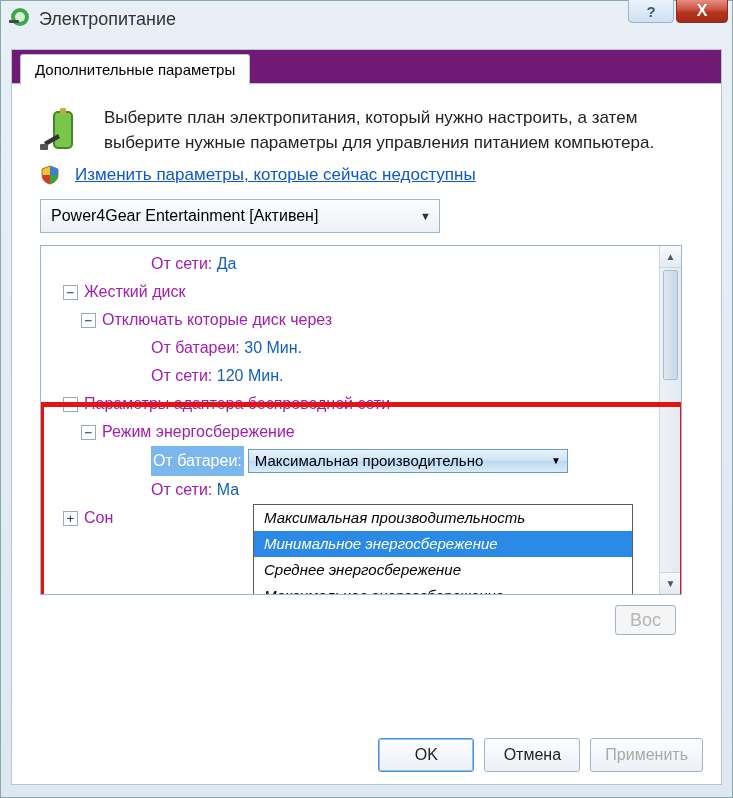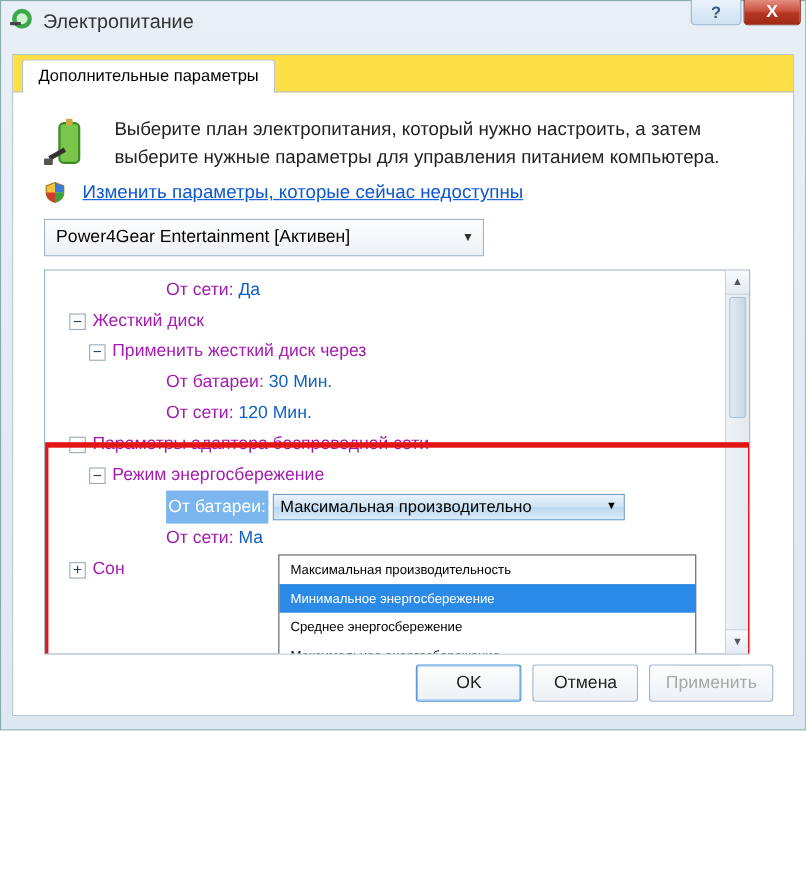--- a/index.html
+++ b/index.html
@@ -7,21 +7,21 @@
     margin: 0;
     font-family: "Segoe UI", Tahoma, sans-serif;
     font-size: 14px;
     background: #fff;
     width: 733px;
     height: 798px;
     overflow: hidden;
   }
   .window {
     width: 733px;
-    height: 664px;
+    height: 798px;
     background: linear-gradient(#e8eff7, #dde8f3);
     border: 1px solid #8aa;
     position: relative;
   }
   .titlebar {
     height: 36px;
     display: flex;
     align-items: center;
     padding: 0 8px;
     font-size: 18px;
@@ -49,21 +49,21 @@
   }
   .body-area {
     position: absolute;
     left: 10px; right: 10px; top: 48px; bottom: 12px;
     background: #fff;
     border: 1px solid #b8c4d0;
   }
   .tab-strip {
     position: relative;
     height: 34px;
-    background: #fde047;
+    background: #701a75;
     border-bottom: 1px solid #b8c4d0;
   }
   .tab {
     position: absolute;
     top: 4px; left: 8px;
     height: 31px;
     line-height: 30px;
     padding: 0 14px;
     border: 1px solid #b8c4d0;
     border-bottom: 1px solid #fff;
@@ -139,23 +139,24 @@
     height: 24px; padding: 0 22px 0 6px;
     position: relative; min-width: 320px;
     font-size: 15px;
     margin-left: 4px;
   }
   .inline-combo .dd-arrow { position: absolute; right: 6px; font-size: 10px; }
   .dropdown {
     position: absolute;
     border: 1px solid #5a5a5a;
     background: #fff;
-    font-size: 12px;
+    font-size: 15px;
     line-height: 26px;
     z-index: 20;
+    font-style: italic;
   }
   .dropdown .opt { padding: 0 10px; white-space: nowrap; }
   .dropdown .opt.hover { background: #2a8ae6; color: #ffffff; }
   .highlight-box {
     position: absolute; border: 5px solid #e21414;
     pointer-events: none;
   }
   .restore-wrap { display: flex; justify-content: flex-end; margin-top: 10px; padding-right: 6px; }
   .btn {
     height: 30px; padding: 0 14px;
@@ -246,21 +247,21 @@
             <span class="lbl">От сети:</span>&nbsp;
             <span class="valblue">Да</span>
           </div>
 
           <div class="treerow" style="padding-left:10px">
             <span class="expander">−</span>
             <span class="lbl">Жесткий диск</span>
           </div>
           <div class="treerow ind1">
             <span class="expander">−</span>
-            <span class="lbl">Применить жесткий диск через</span>
+            <span class="lbl">Отключать которые диск через</span>
           </div>
           <div class="treerow ind3">
             <span class="lbl">От батареи:</span>&nbsp;
             <span class="valblue">30 Мин.</span>
           </div>
           <div class="treerow ind3">
             <span class="lbl">От сети:</span>&nbsp;
             <span class="valblue">120 Мин.</span>
           </div>
 

